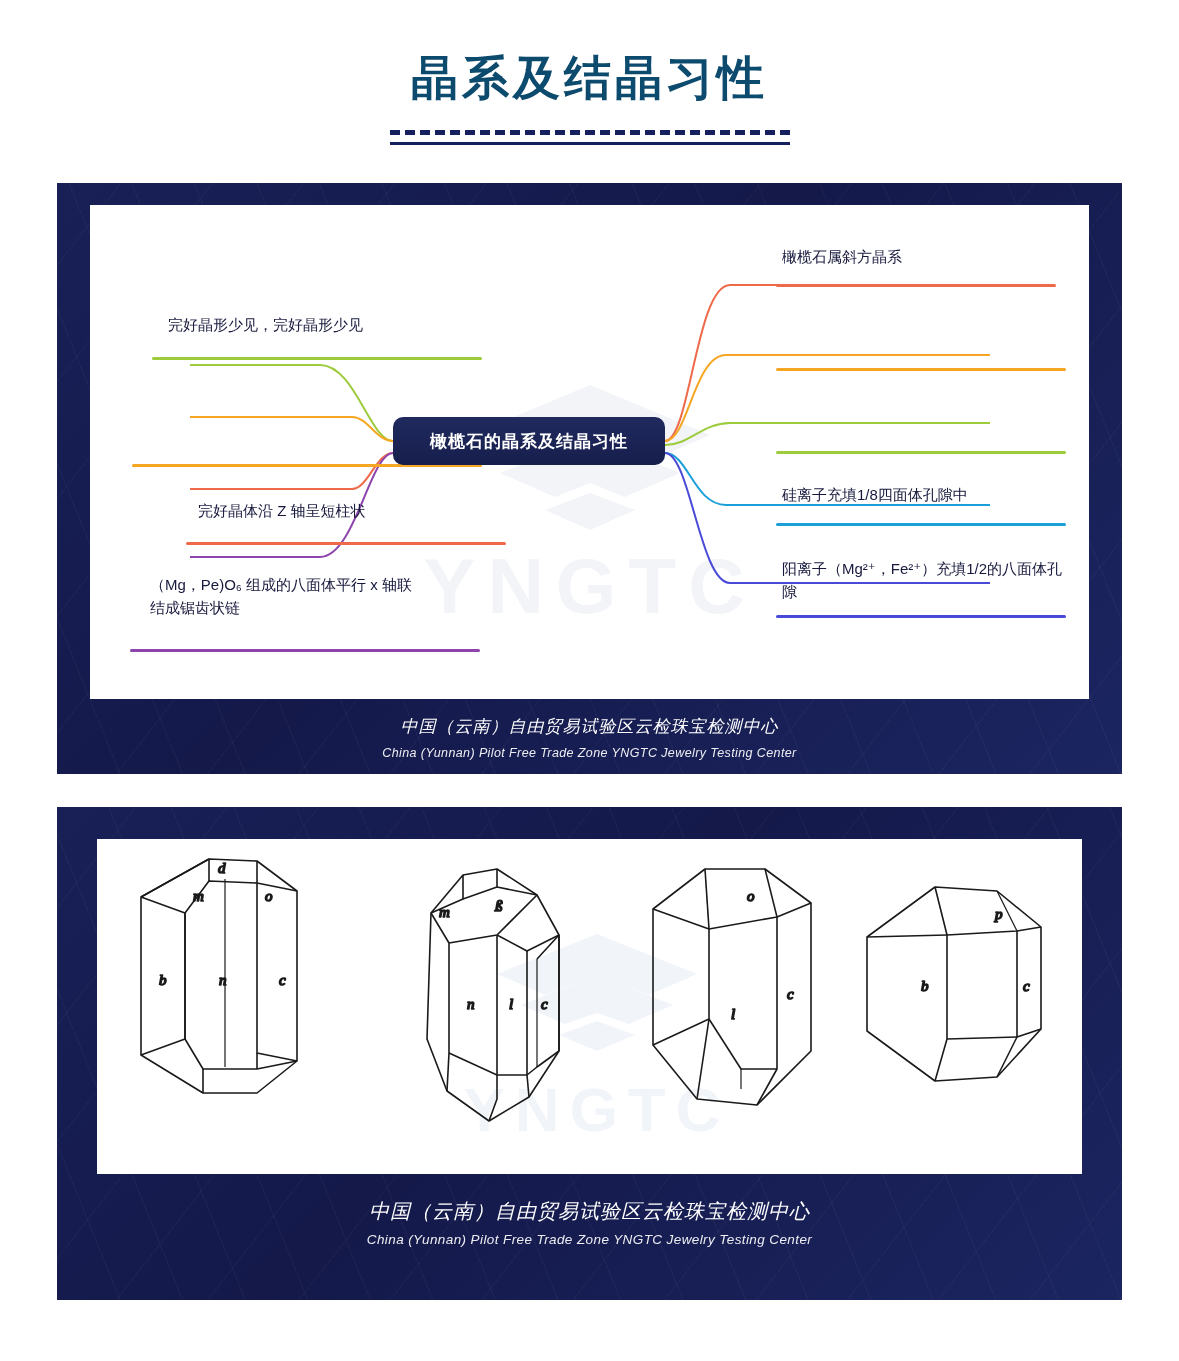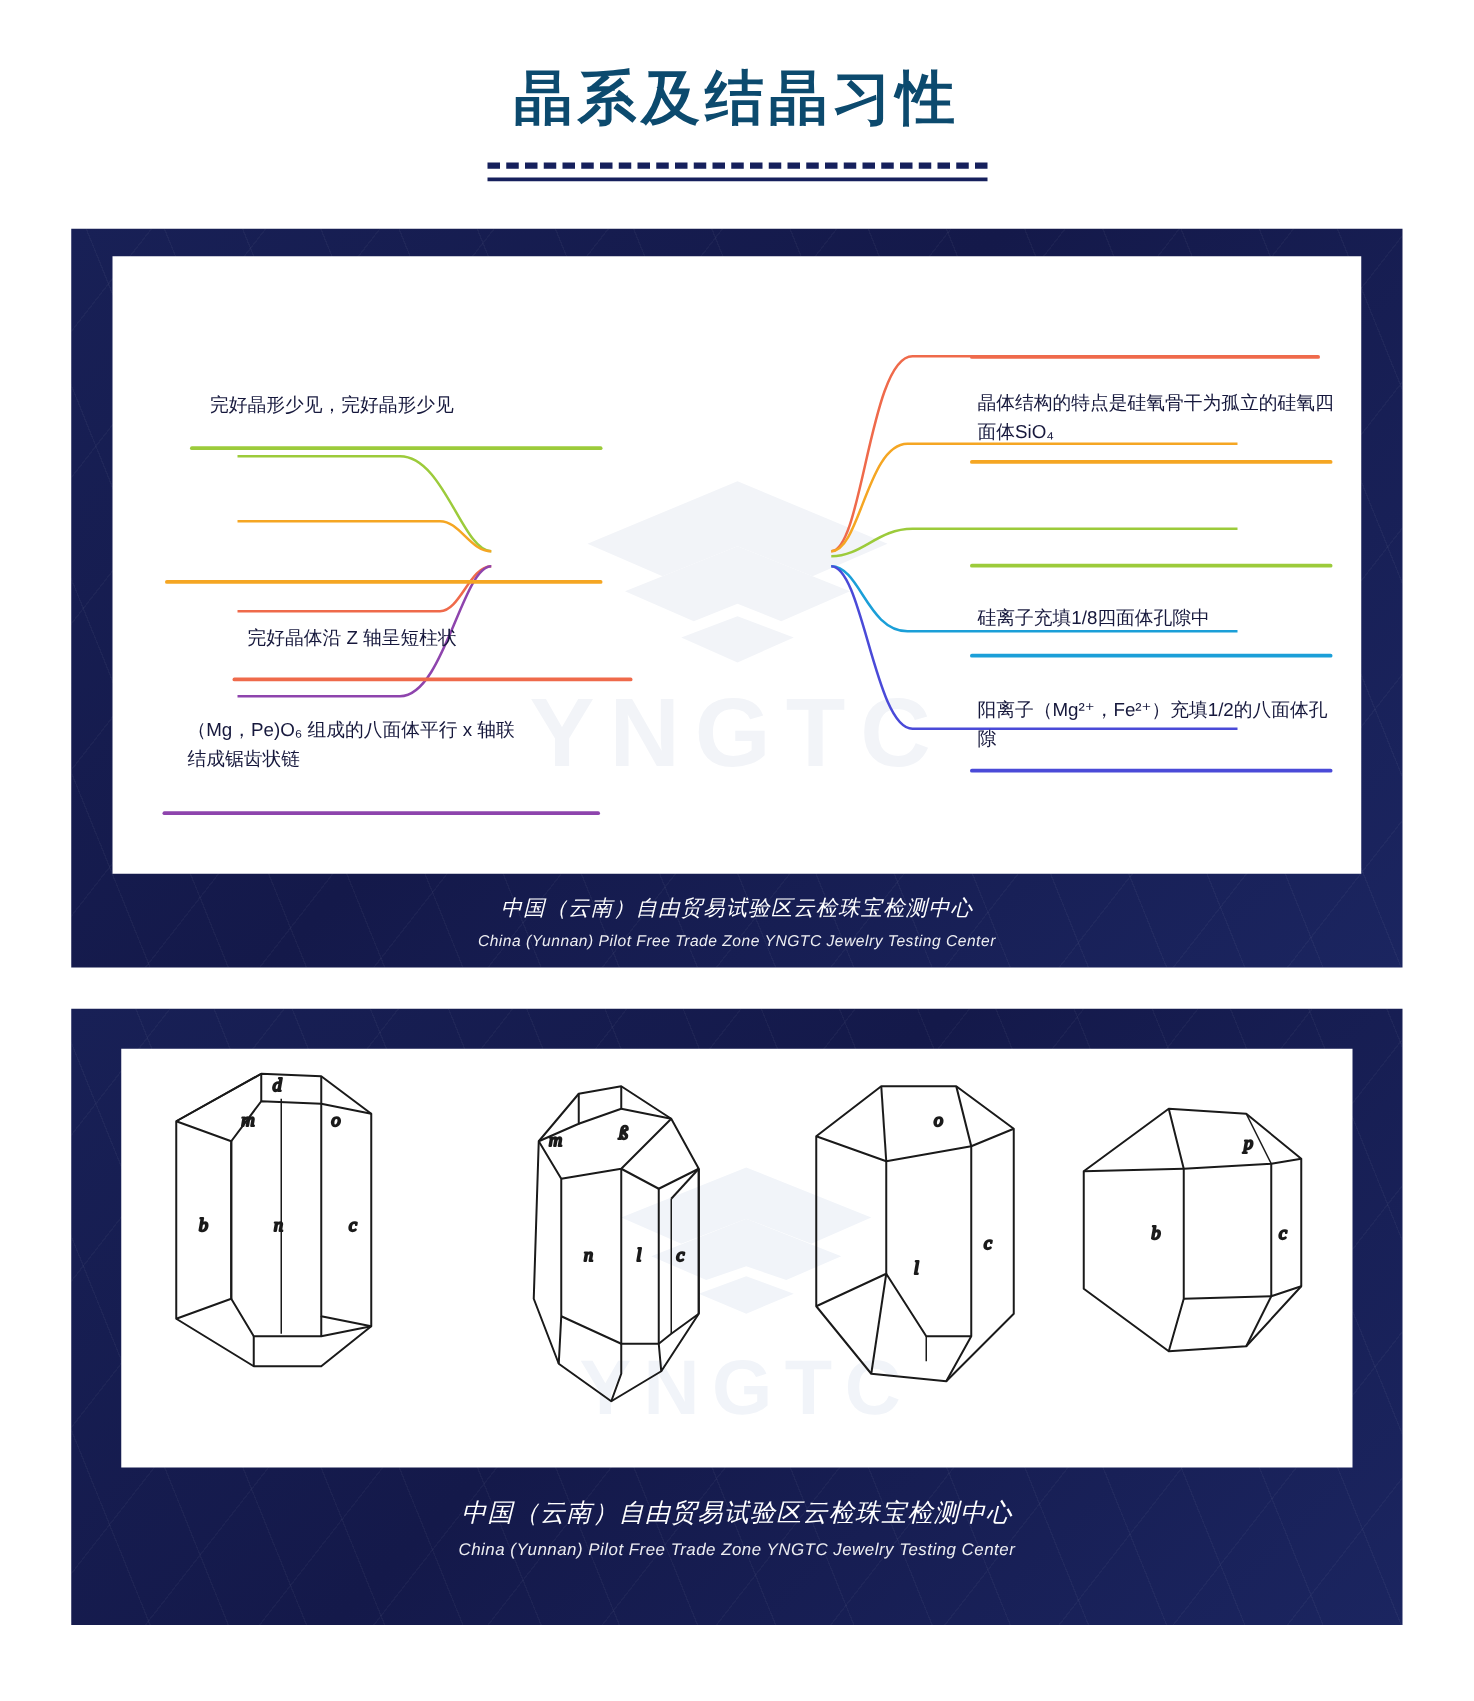--- a/index.html
+++ b/index.html
@@ -165,35 +165,36 @@
         <path d="M303,248 C286,248 278,284 262,284 L100,284" fill="none" stroke="#ef6a4b" stroke-width="2"></path>
         <path d="M303,248 C280,248 265,352 230,352 L100,352" fill="none" stroke="#8e44ad" stroke-width="2"></path>
 
         <path d="M575,236 C600,236 606,80 640,80 L900,80" fill="none" stroke="#ef6a4b" stroke-width="2"></path>
         <path d="M575,236 C598,236 604,150 636,150 L900,150" fill="none" stroke="#f5a623" stroke-width="2"></path>
         <path d="M575,240 C600,240 612,218 640,218 L900,218" fill="none" stroke="#9ccb3b" stroke-width="2"></path>
         <path d="M575,248 C598,248 604,300 636,300 L900,300" fill="none" stroke="#1b9fd8" stroke-width="2"></path>
         <path d="M575,248 C600,248 610,378 640,378 L900,378" fill="none" stroke="#4a4ad8" stroke-width="2"></path>
       </svg>
 
+      <div class="node-center">橄榄石的晶系及结晶习性</div>
 
       <div class="leaf left" style="left:78px;top:108px;width:250px;">完好晶形少见，完好晶形少见</div>
       <div class="underline" style="left:62px;top:152px;width:330px;background:#9ccb3b;"></div>
 
       <div class="underline" style="left:42px;top:259px;width:350px;background:#f5a623;"></div>
 
       <div class="leaf left" style="left:108px;top:294px;width:270px;">完好晶体沿 Z 轴呈短柱状</div>
       <div class="underline" style="left:96px;top:337px;width:320px;background:#ef6a4b;"></div>
 
       <div class="leaf left" style="left:60px;top:368px;width:270px;">（Mg，Pe)O₆ 组成的八面体平行 x 轴联结成锯齿状链</div>
       <div class="underline" style="left:40px;top:444px;width:350px;background:#8e44ad;"></div>
 
+      <div class="leaf right" style="left:692px;top:40px;width:280px;">橄榄石属斜方晶系</div>
       <div class="underline" style="left:686px;top:79px;width:280px;background:#ef6a4b;"></div>
 
-      <div class="leaf right" style="left:692px;top:106px;width:285px;">晶体结构的特点是硅氧骨干为孤立的硅氧四面体SiO₄</div>
       <div class="underline" style="left:686px;top:163px;width:290px;background:#f5a623;"></div>
 
       <div class="underline" style="left:686px;top:246px;width:290px;background:#9ccb3b;"></div>
 
       <div class="leaf right" style="left:692px;top:278px;width:285px;">硅离子充填1/8四面体孔隙中</div>
       <div class="underline" style="left:686px;top:318px;width:290px;background:#1b9fd8;"></div>
 
       <div class="leaf right" style="left:692px;top:352px;width:285px;">阳离子（Mg²⁺，Fe²⁺）充填1/2的八面体孔隙</div>
       <div class="underline" style="left:686px;top:410px;width:290px;background:#4a4ad8;"></div>
 

